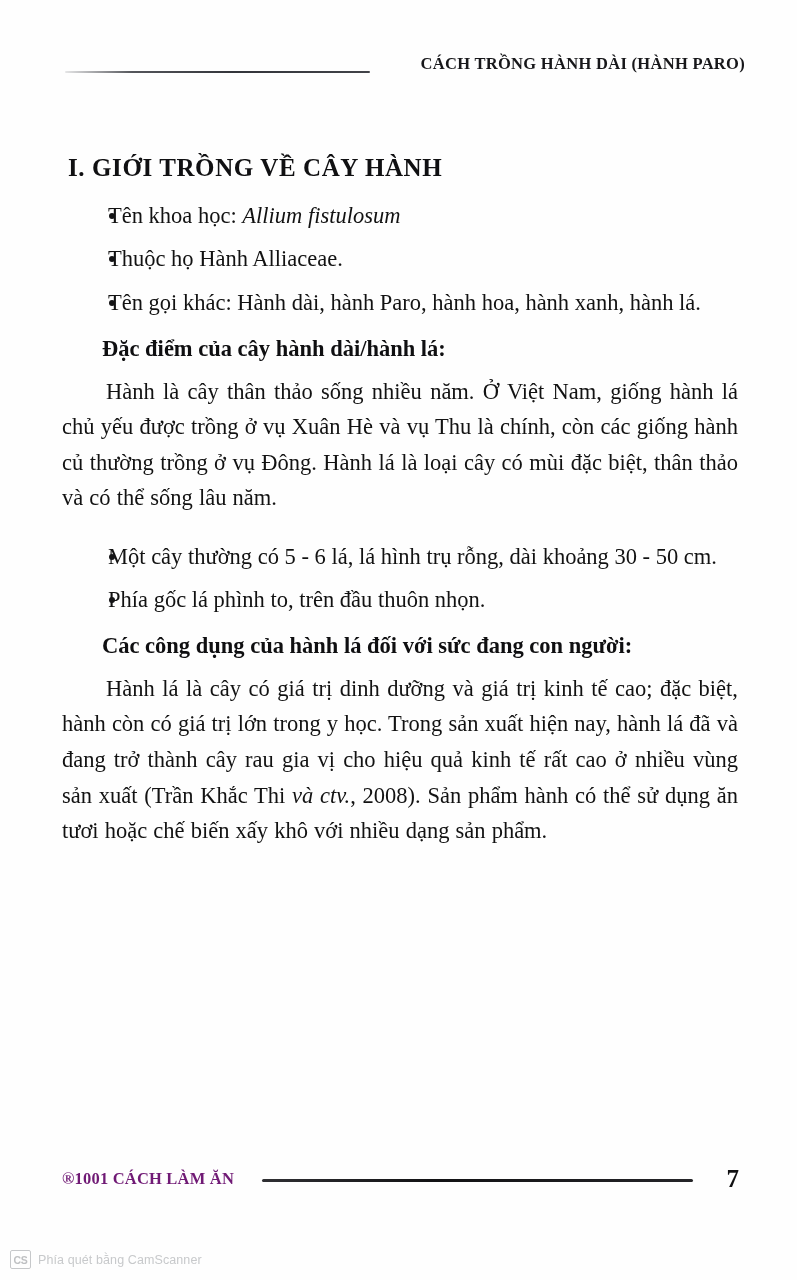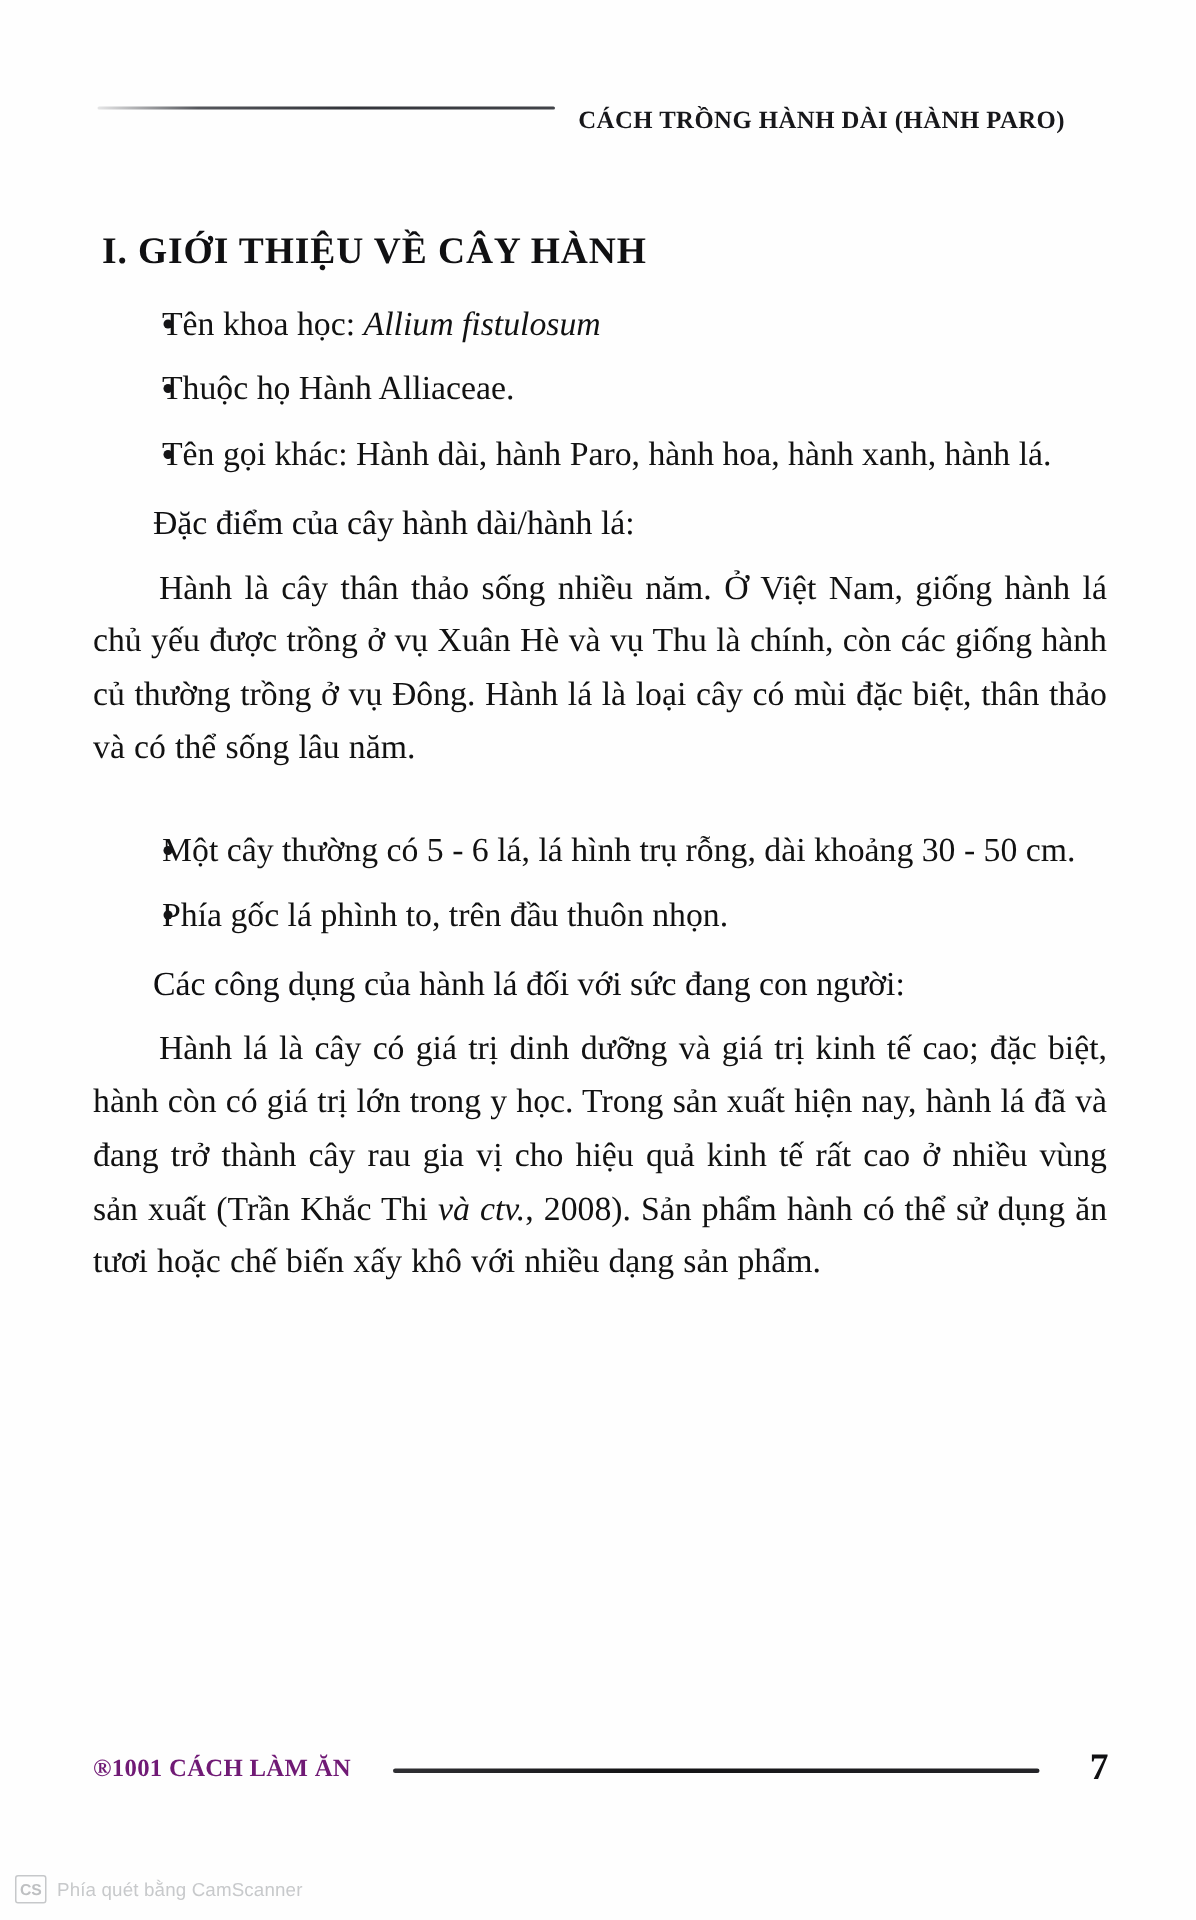--- a/index.html
+++ b/index.html
@@ -25,23 +25,23 @@
   }
 
   
   .running-header {
     position: absolute;
     left: 0;
     right: 0;
     top: 54px;
     height: 36px;
     display: flex;
-    align-items: flex-end;
+    align-items: flex-start;
     justify-content: flex-end;
-    padding-right: 87px;
+    padding-right: 52px;
     box-sizing: border-box;
   }
   .header-rule {
     position: absolute;
     left: 65px;
     top: 17px;
     width: 305px;
     height: 2px;
     background: linear-gradient(90deg,
                 rgba(90,92,98,0.15) 0%,
@@ -90,36 +90,36 @@
     left: 47px;
     top: 14px;
     width: 6px;
     height: 6px;
     border-radius: 50%;
     background: #141416;
   }
 
   .sub-heading {
     font-size: 22.5px;
-    font-weight: 400;
+    font-weight: 700;
     line-height: 1.5;
     margin: 12px 0 8px 0;
     text-indent: 40px;
     color: #0f0f11;
   }
 
   .para {
     font-size: 22.5px;
     line-height: 1.58;
     margin: 0 0 10px 0;
     text-align: justify;
     text-indent: 44px;
     word-spacing: 0.5px;
   }
-  .para.tight { margin-bottom: 24px; }
+  .para.tight { margin-bottom: 14px; }
 
   .it { font-style: italic; }
 
   .gap-sm { height: 10px; }
 
   
   .footer {
     position: absolute;
     left: 62px;
     right: 58px;
@@ -193,21 +193,21 @@
 
 <div class="page">
 
   <div class="running-header">
     <div class="header-rule"></div>
     <div class="header-title">CÁCH TRỒNG HÀNH DÀI (HÀNH PARO)</div>
   </div>
 
   <div class="content">
 
-    <h1 class="section-title">I. GIỚI THIỆU VỀ CÂY HÀNH</h1>
+    <h1 class="section-title">I. GIỚI TRỒNG VỀ CÂY HÀNH</h1>
 
     <p class="bullet-item">
       <span class="dot"></span><span>Tên khoa học: </span><span class="it">Allium fistulosum</span>
     </p>
 
     <p class="bullet-item">
       <span class="dot"></span><span>Thuộc họ Hành Alliaceae.</span>
     </p>
 
     <p class="bullet-item">

